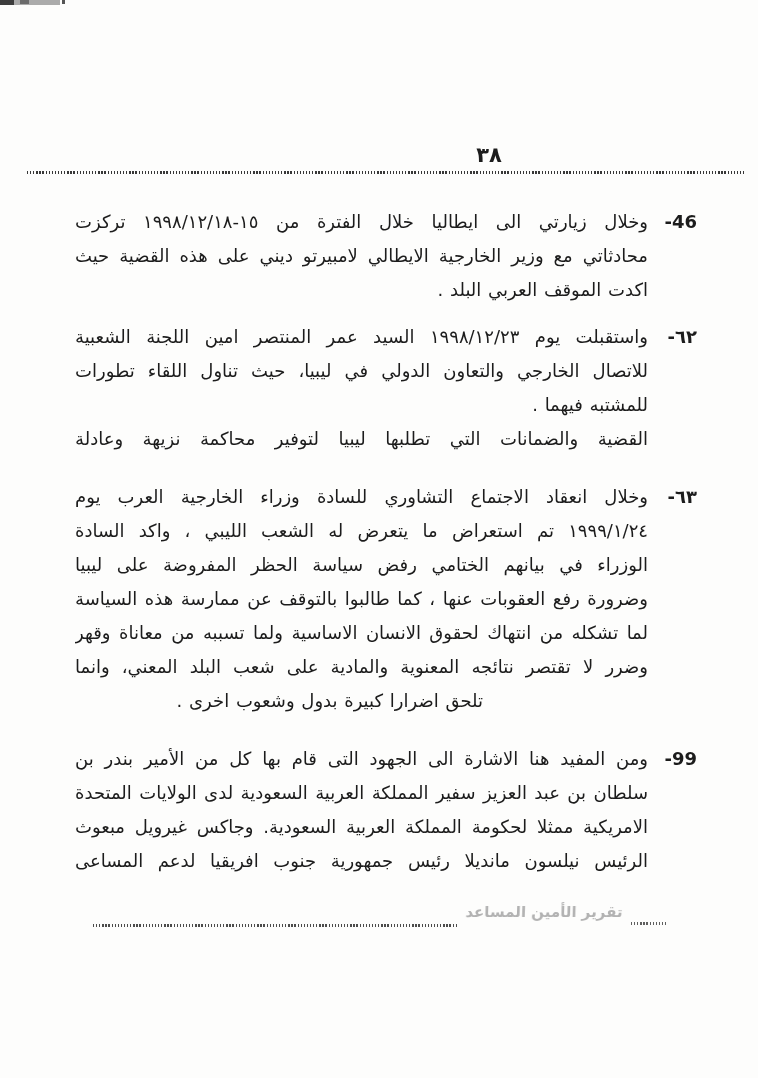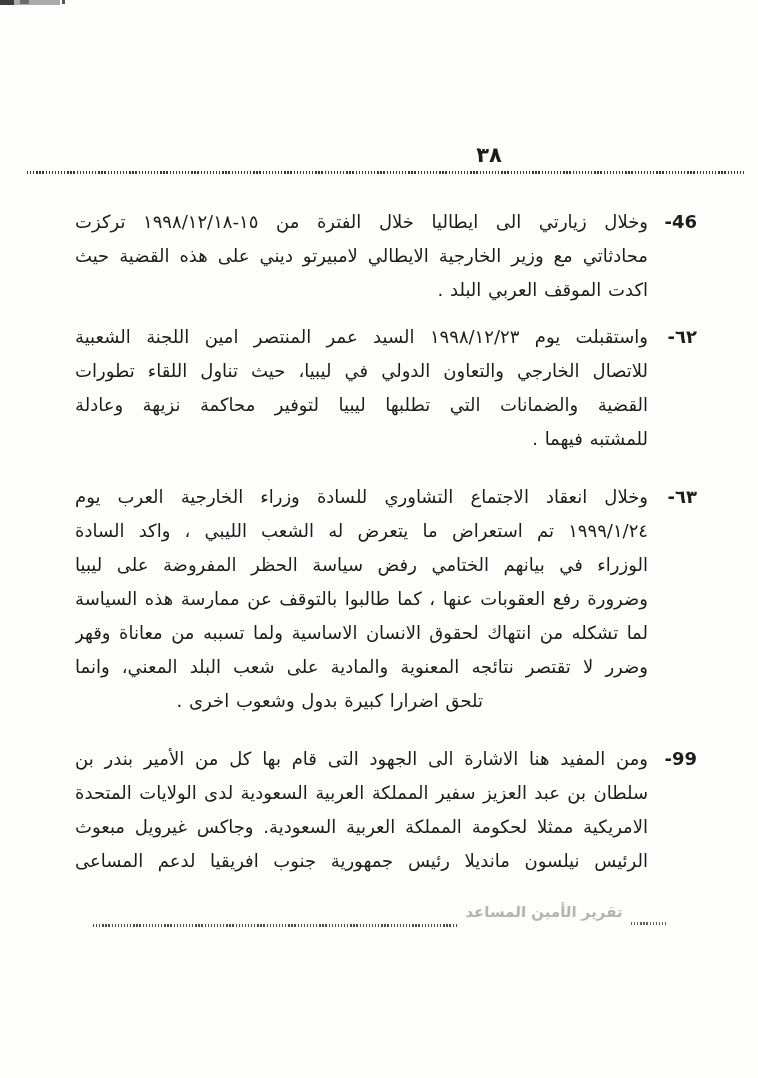--- a/index.html
+++ b/index.html
@@ -95,22 +95,22 @@
         <div class="ln">محادثاتي مع وزير الخارجية الايطالي لامبيرتو ديني  على هذه القضية حيث</div>
         <div class="ln end">اكدت الموقف العربي البلد .</div>
       </div>
     </section>
 
     <section class="para gap-sm">
       <span class="marker">٦٢-</span>
       <div class="ptext">
         <div class="ln">واستقبلت يوم ١٩٩٨/١٢/٢٣ السيد عمر المنتصر امين اللجنة الشعبية</div>
         <div class="ln">للاتصال الخارجي  والتعاون الدولي في ليبيا، حيث تناول اللقاء تطورات</div>
+        <div class="ln end">للمشتبه فيهما .</div>
         <div class="ln">القضية والضمانات التي تطلبها ليبيا لتوفير محاكمة نزيهة وعادلة</div>
-        <div class="ln end">للمشتبه فيهما .</div>
       </div>
     </section>
 
     <section class="para gap-md">
       <span class="marker">٦٣-</span>
       <div class="ptext">
         <div class="ln">وخلال انعقاد الاجتماع التشاوري للسادة وزراء الخارجية العرب يوم</div>
         <div class="ln">١٩٩٩/١/٢٤ تم استعراض ما يتعرض له الشعب الليبي ، واكد السادة</div>
         <div class="ln">الوزراء في بيانهم الختامي رفض سياسة الحظر المفروضة على ليبيا</div>
         <div class="ln">وضرورة رفع العقوبات عنها ، كما طالبوا بالتوقف عن ممارسة هذه السياسة</div>

